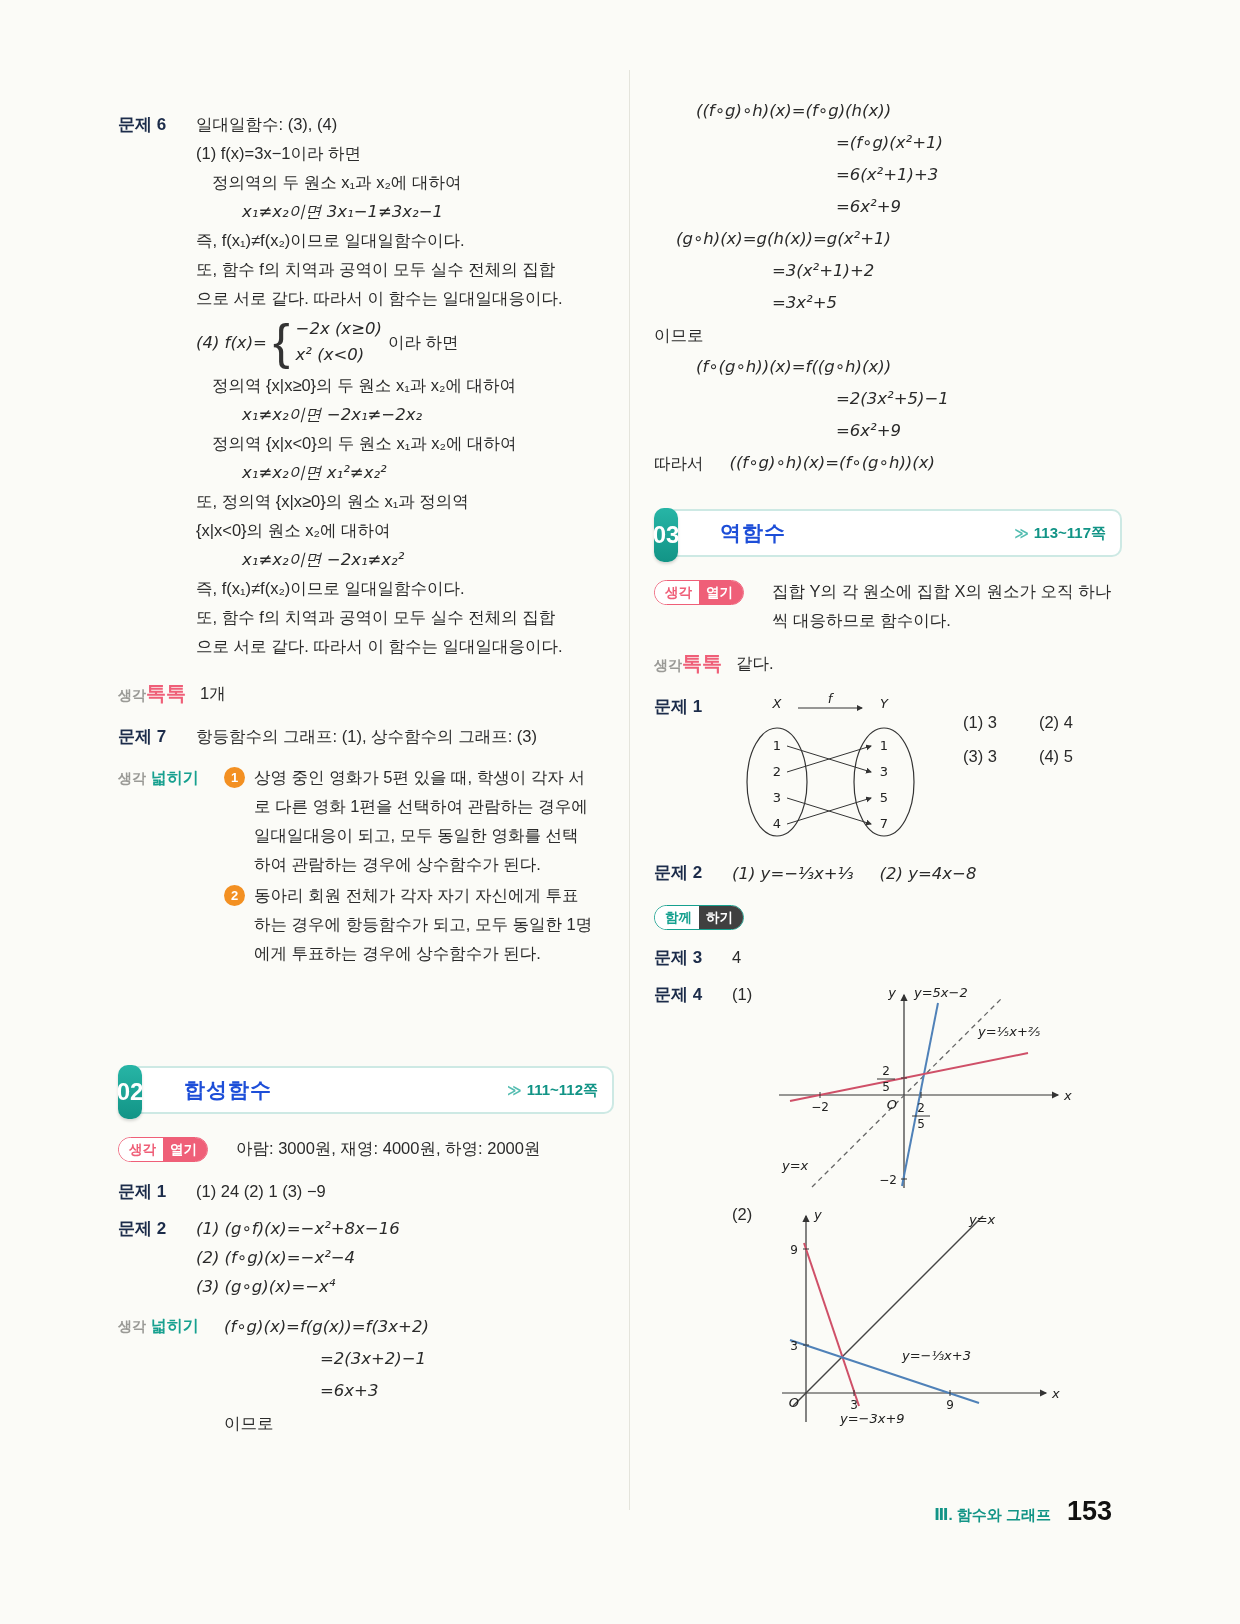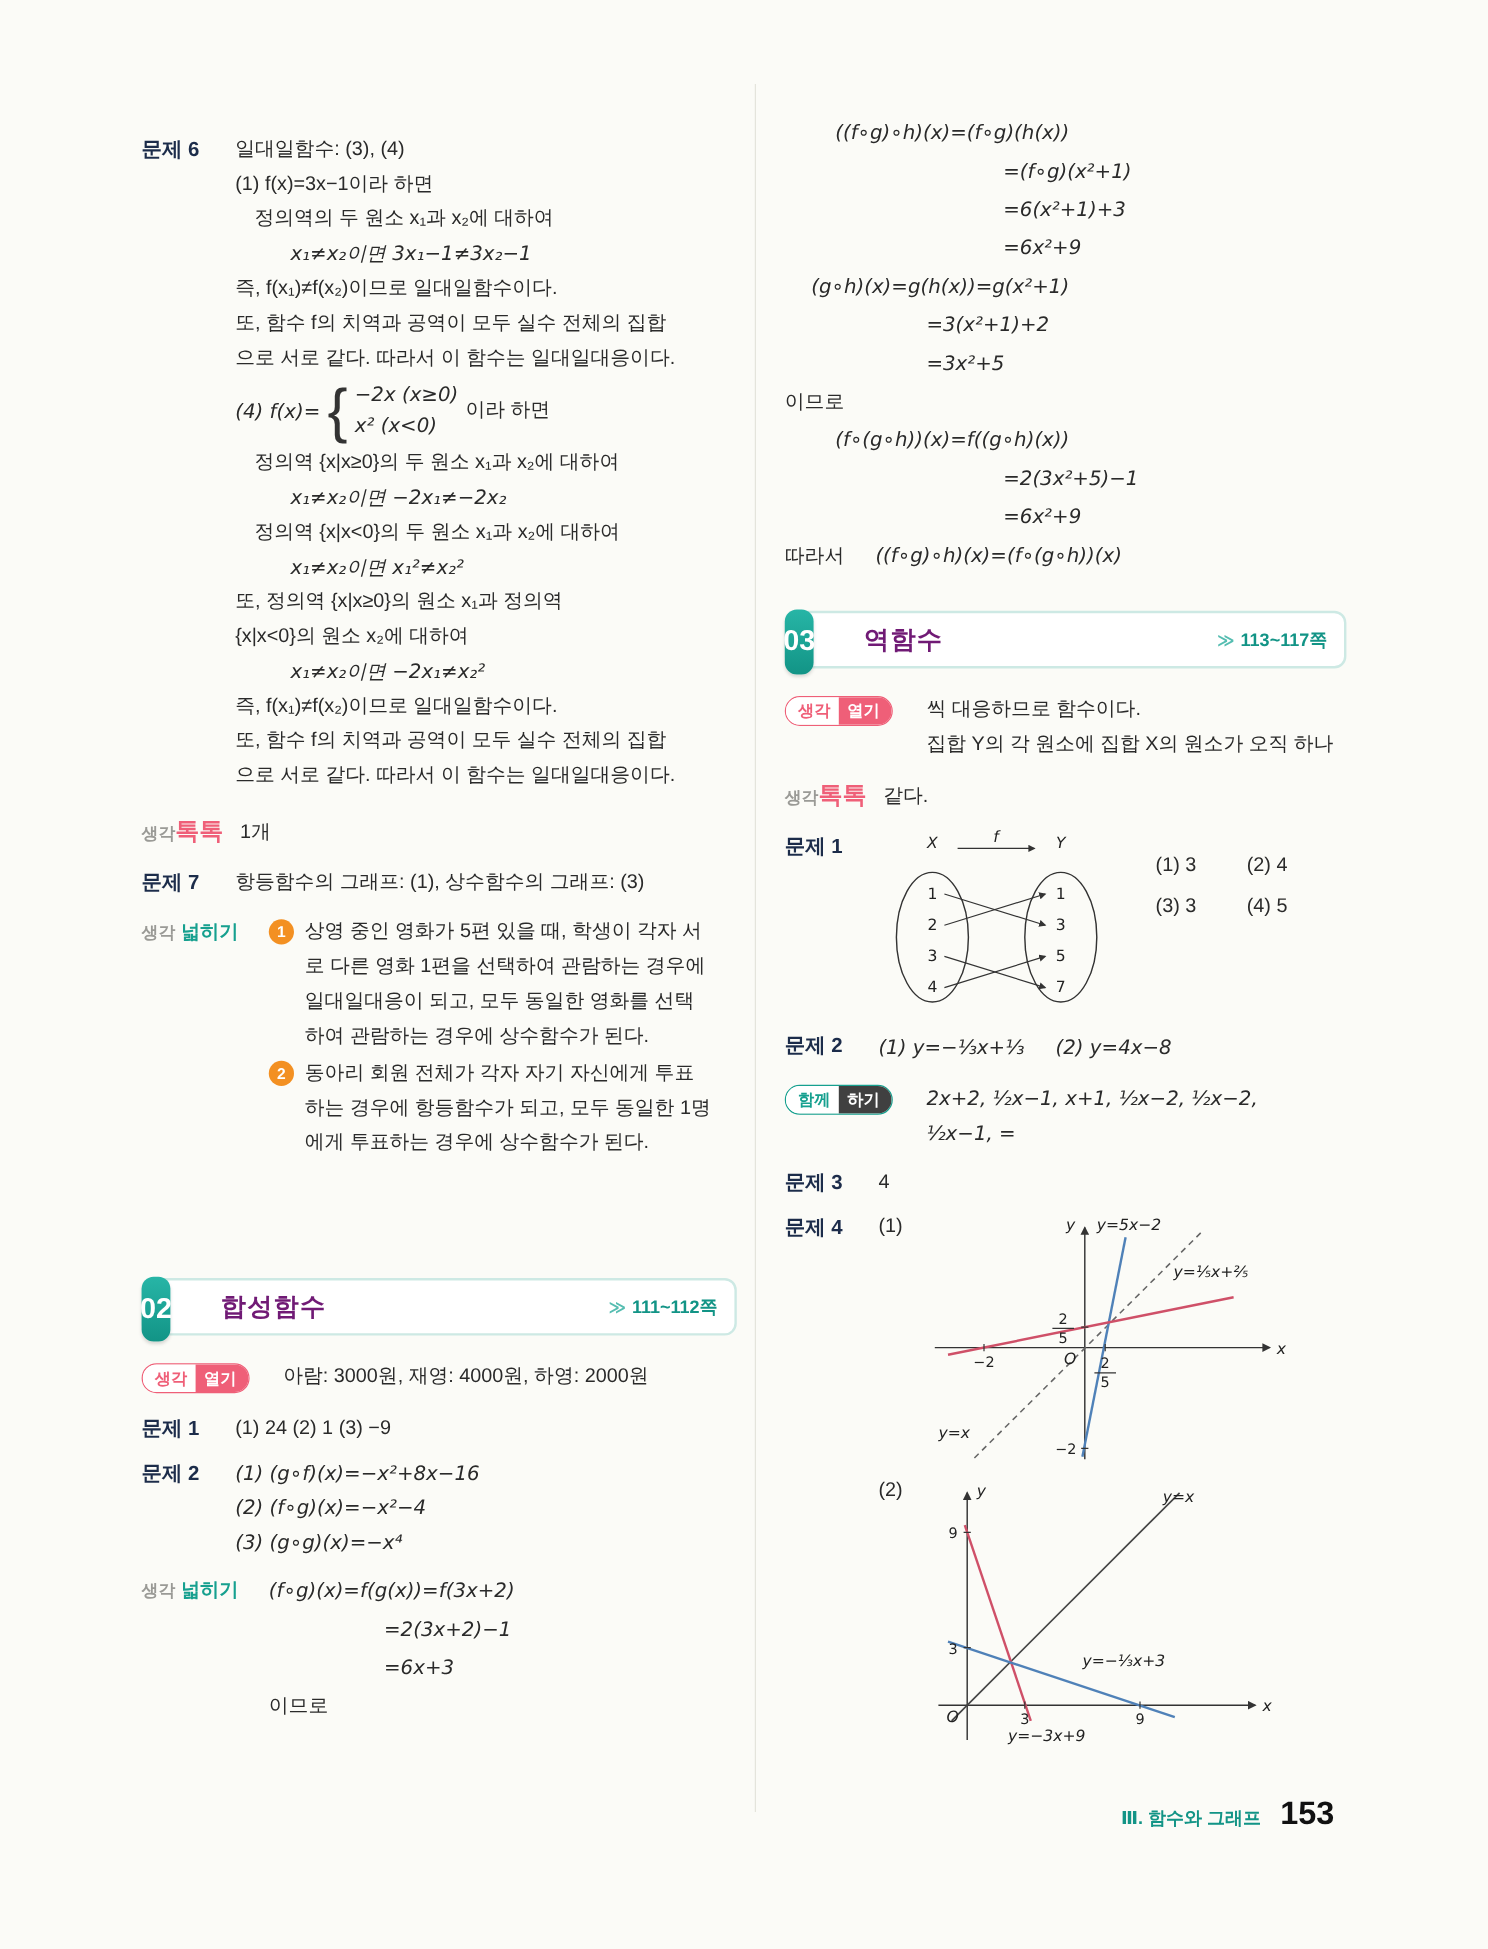--- a/index.html
+++ b/index.html
@@ -41,21 +41,21 @@
   .badge .bl { padding: 5px 7px 4px 10px; background: #fff; display: flex; align-items: center; }
   .badge .br { padding: 5px 10px 4px 7px; color: #fff; display: flex; align-items: center; }
   .badge.pink { border-color: #ef5f78; } .badge.pink .bl { color: #ef5f78; } .badge.pink .br { background: #ef5f78; }
   .badge.teal { border-color: #16a08f; } .badge.teal .bl { color: #16a08f; } .badge.teal .br { background: #404040; }
 
   .numcircle { flex: 0 0 21px; width: 21px; height: 21px; border-radius: 50%; background: #f39022; color: #fff; font-size: 13px; font-weight: 700; display: inline-flex; align-items: center; justify-content: center; margin-top: 4px; }
   .bullet-row { display: flex; gap: 9px; margin-bottom: 2px; }
 
   .sec { position: relative; height: 48px; border: 2px solid #cde9e4; border-radius: 10px; background: #fff; display: flex; align-items: center; margin-top: 34px; }
   .sec-num { position: absolute; left: -2px; top: -3px; width: 24px; height: 54px; border-radius: 10px; background: linear-gradient(180deg, #27b5a6, #129486); color: #fff; font-size: 24px; font-weight: 700; display: flex; align-items: center; justify-content: center; box-shadow: 0 2px 3px rgba(0,0,0,0.15); }
-  .sec-title { margin-left: 64px; font-size: 21px; font-weight: 700; color: #701a75; letter-spacing: 1px; }
+  .sec-title { margin-left: 64px; font-size: 21px; font-weight: 700; color: #1d4ed8; letter-spacing: 1px; }
   .sec-pages { margin-left: auto; margin-right: 14px; color: #129486; font-weight: 700; font-size: 15px; display: flex; align-items: center; gap: 5px; }
   .sec-pages .chev { font-size: 14px; color: #55bdb1; }
 
   .eq { line-height: 32px; }
   .eqi1 { margin-left: 22px; }
   .eqi2 { margin-left: 42px; }
   .eqi3 { margin-left: 118px; }
   .eqi4 { margin-left: 182px; }
   .eqrow { display: flex; gap: 26px; line-height: 32px; }
 
@@ -230,22 +230,22 @@
     </div>
 
     <div class="prob" style="margin-top:20px;">
       <div class="plabel">
         <span class="badge pink">
           <span class="bl">생각</span>
             <span class="br">열기</span>
         </span>
       </div>
       <div class="pbody" style="margin-left:14px;">
+        <div class="pline">집합 Y의 각 원소에 집합 X의 원소가 오직 하나</div>
         <div class="pline">씩 대응하므로 함수이다.</div>
-        <div class="pline">집합 Y의 각 원소에 집합 X의 원소가 오직 하나</div>
       </div>
     </div>
 
     <div class="prob" style="margin-top:14px;">
       <div class="plabel inlbl">
         <span class="pre">생각</span><span class="pink">톡톡</span>
       </div>
       <div class="pbody">같다.</div>
     </div>
 
@@ -296,24 +296,20 @@
       </div>
     </div>
 
     <div class="prob" style="margin-top:12px;">
       <div class="plabel">
         <span class="badge teal">
           <span class="bl">함께</span>
             <span class="br">하기</span>
         </span>
       </div>
-      <div class="pbody" style="margin-left:14px;">
-        <div class="pline math">2x+2, ½x−1, x+1, ½x−2, ½x−2,</div>
-        <div class="pline math">½x−1, =</div>
-      </div>
     </div>
 
     <div class="prob" style="margin-top:12px;">
       <div class="plabel">문제 3</div>
       <div class="pbody">4</div>
     </div>
 
     <div class="prob" style="margin-top:8px;">
       <div class="plabel">문제 4</div>
       <div class="pbody">

